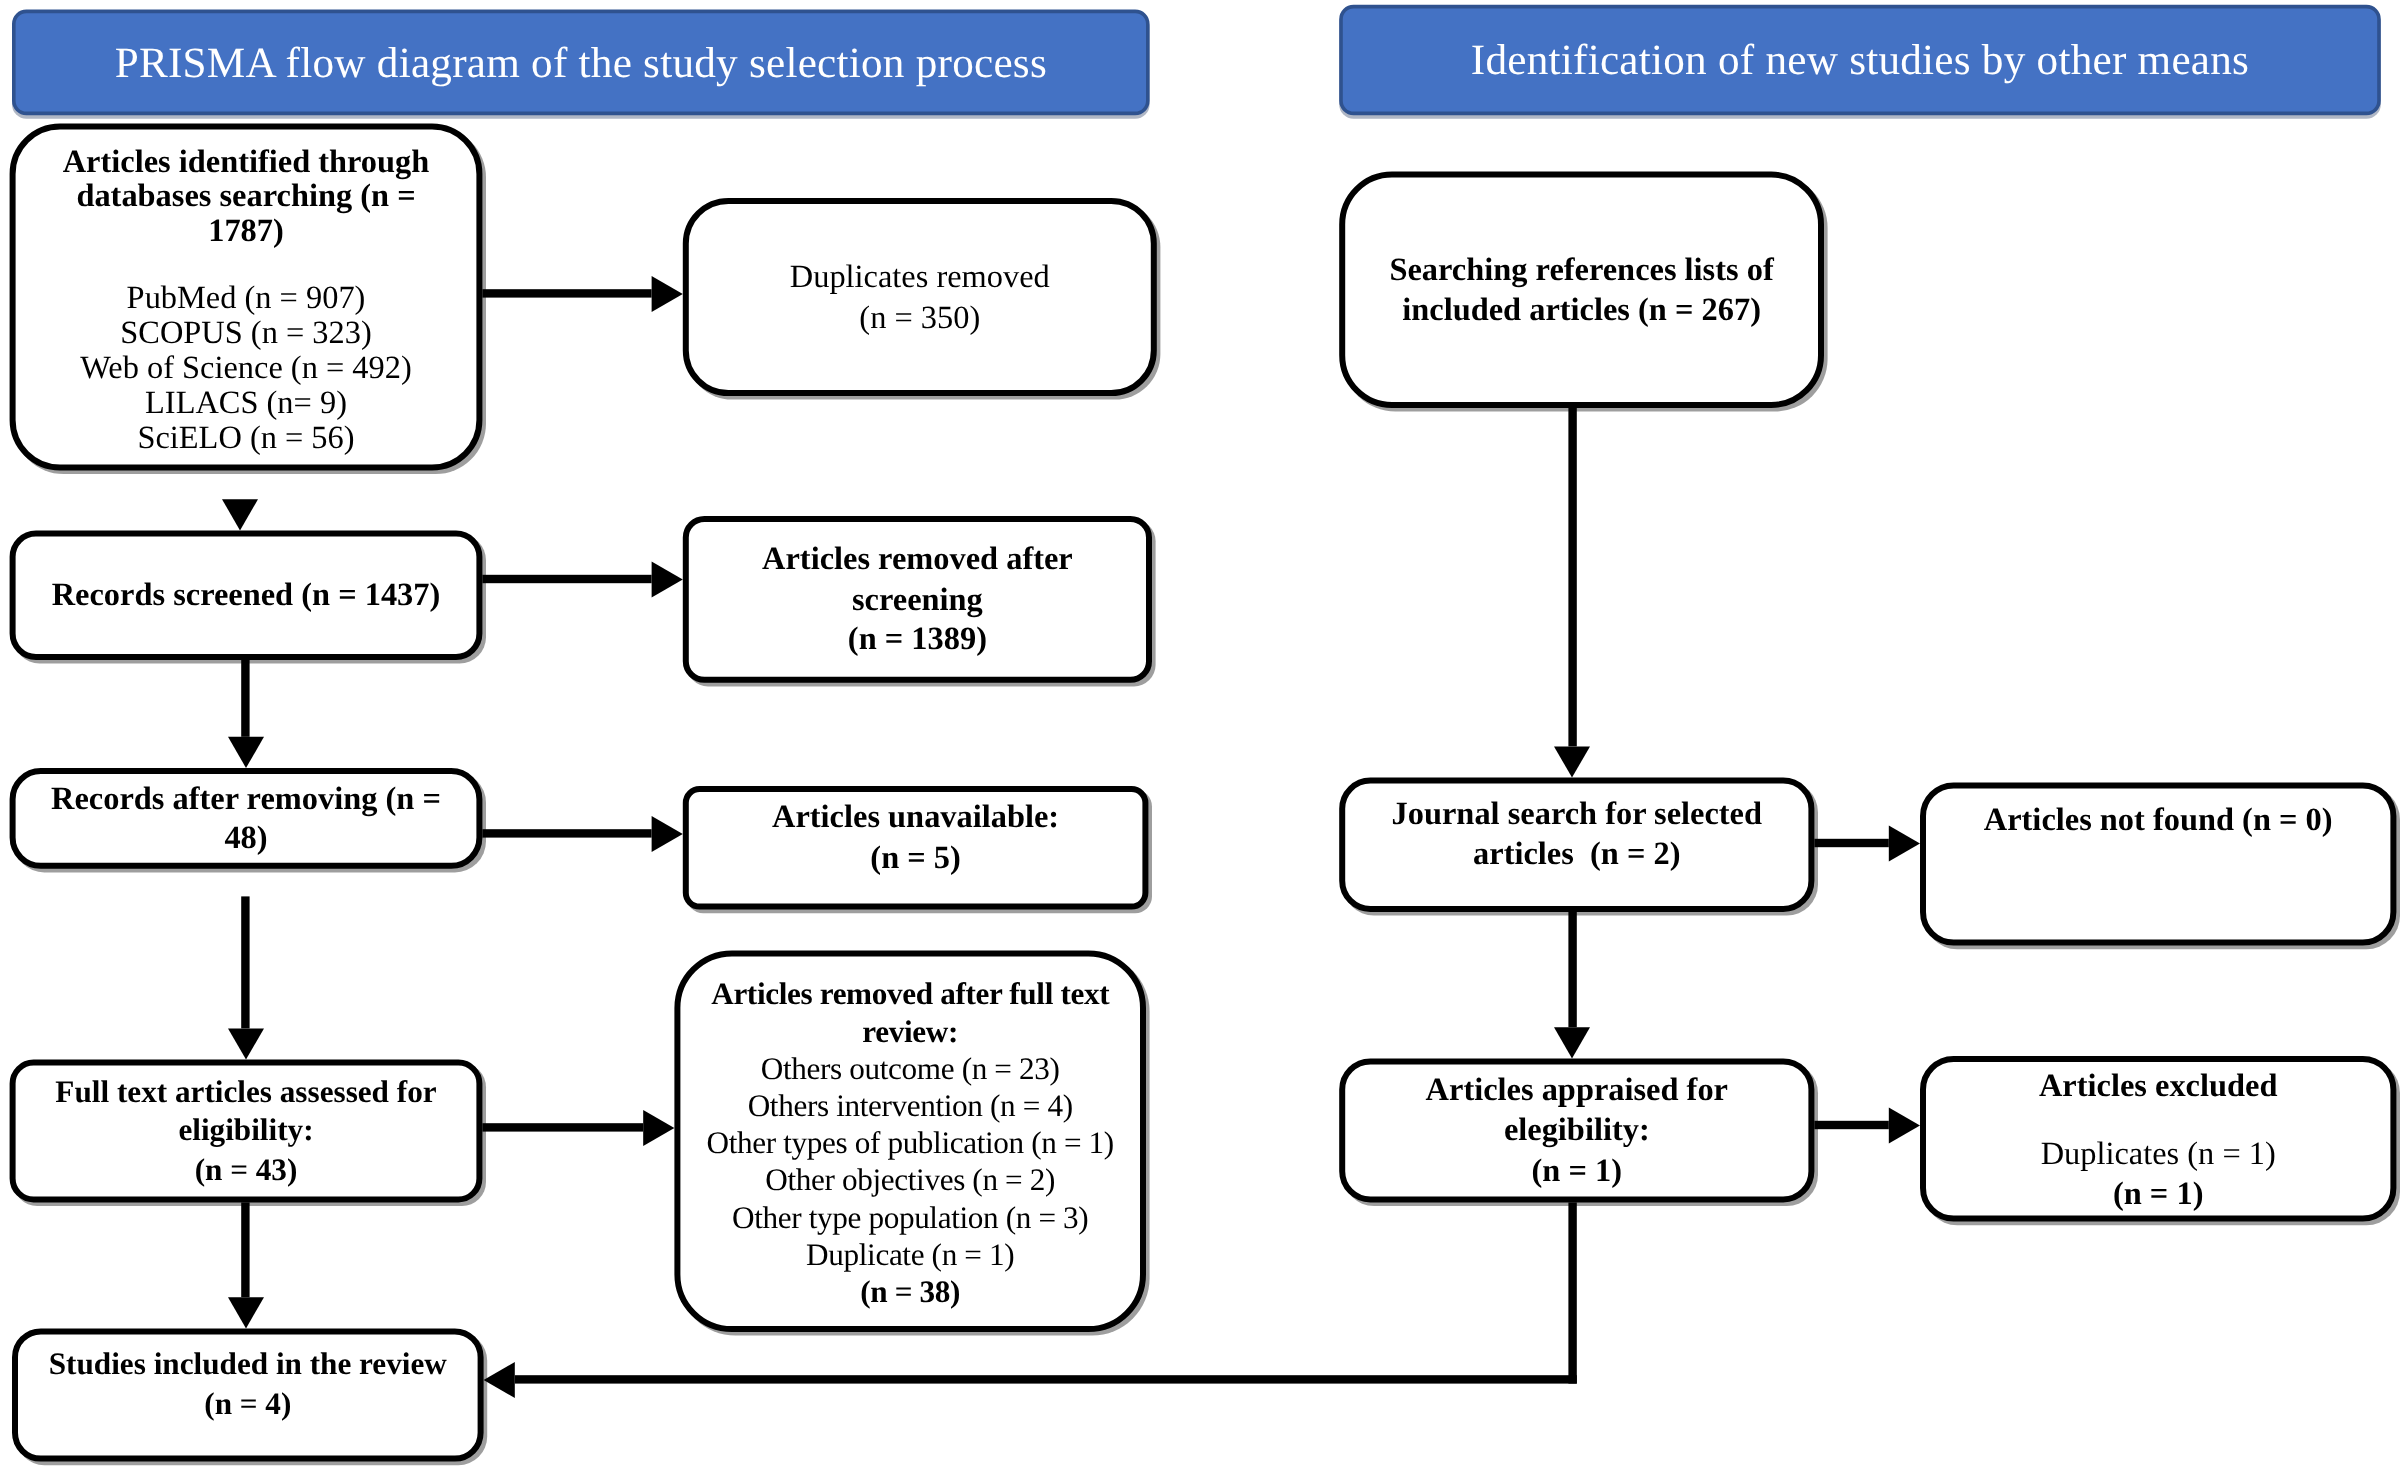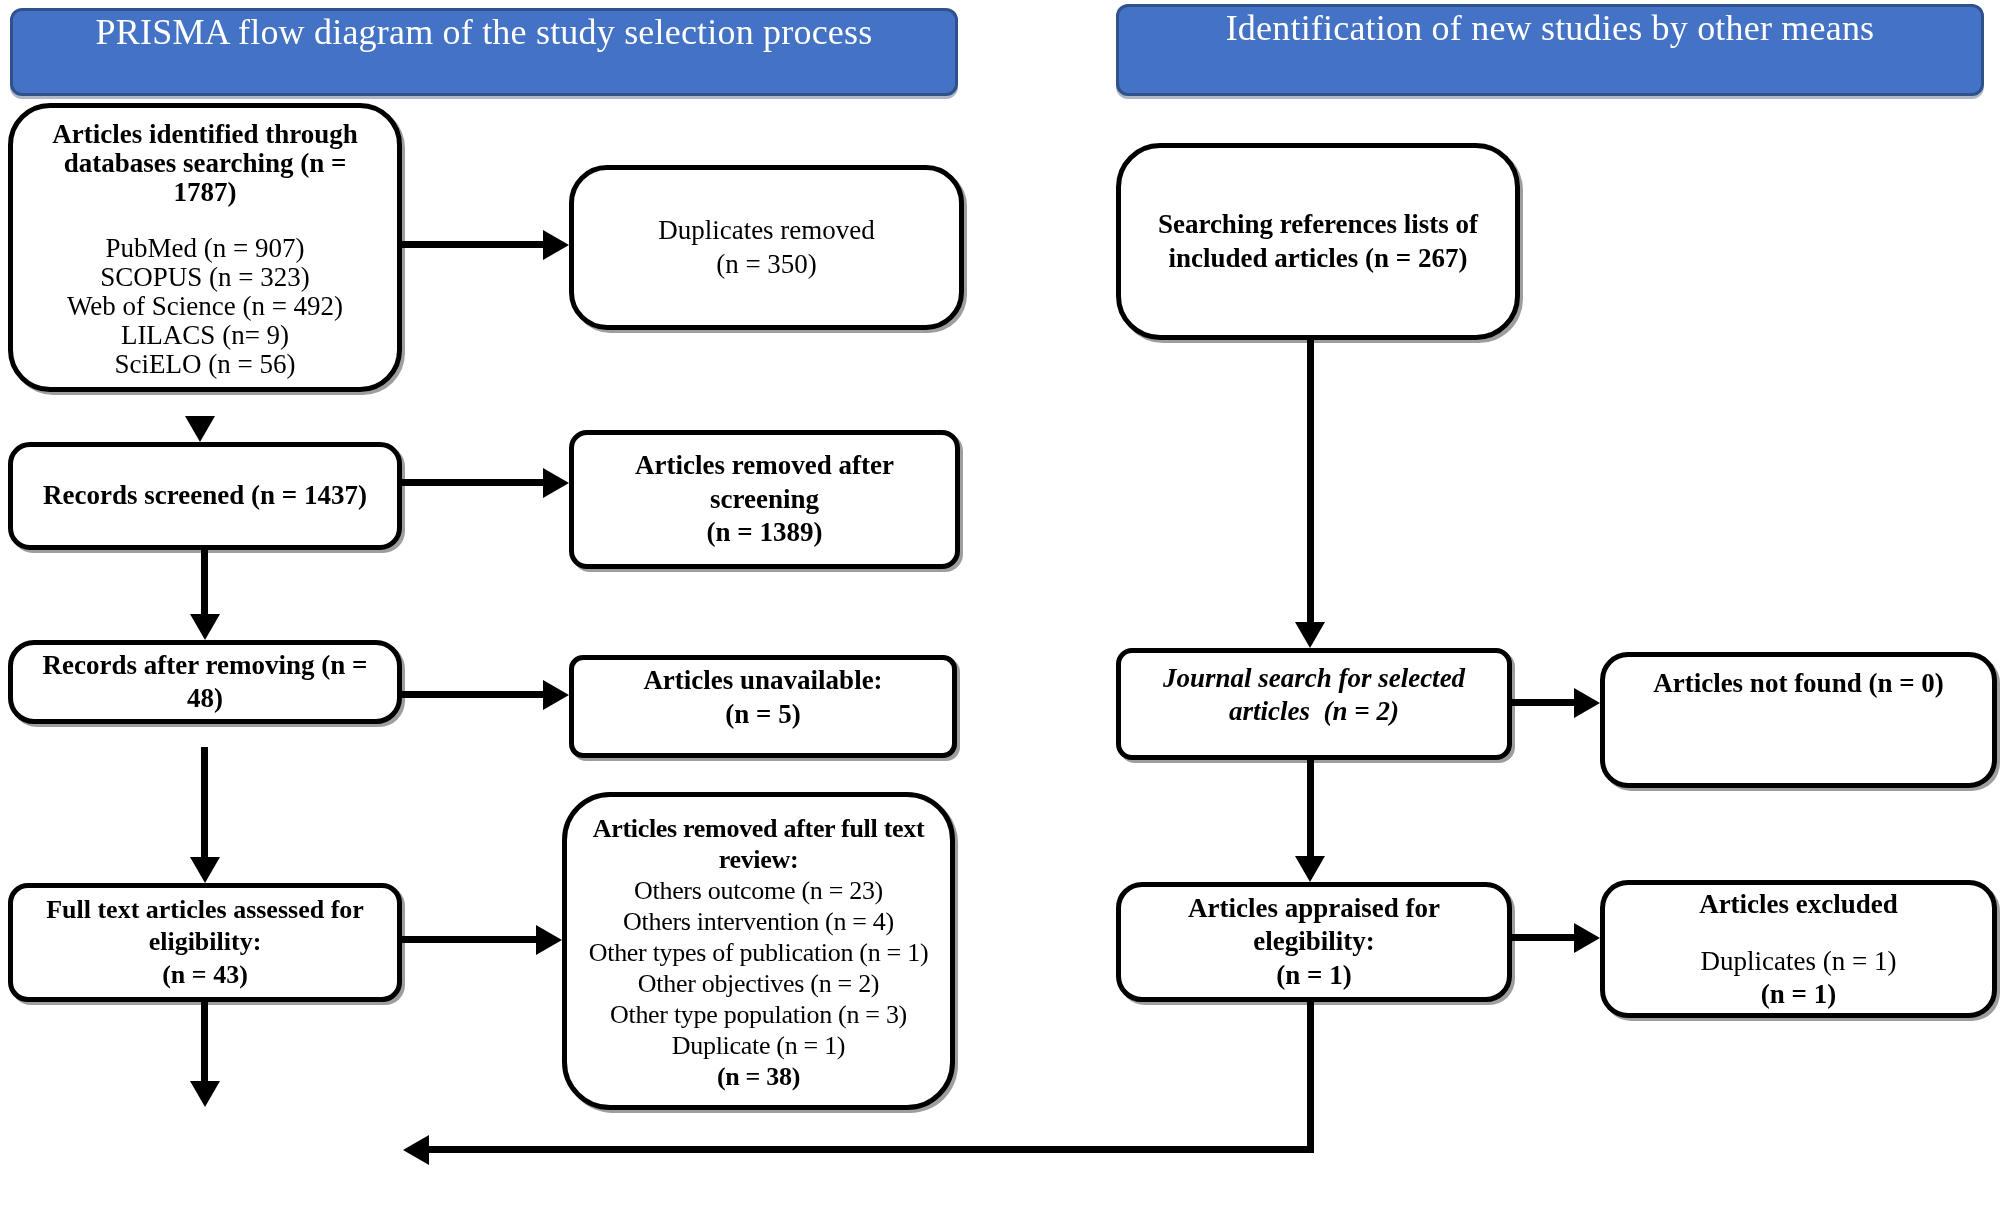--- a/index.html
+++ b/index.html
@@ -2,21 +2,21 @@
 <html><head>
 <meta charset="utf-8">
 <style>
   html,body{margin:0;padding:0;background:#ffffff;}
   .canvas{
     position:relative;width:2000px;height:1222px;background:#ffffff;overflow:hidden;
     font-family:"Liberation Serif","DejaVu Serif",serif;color:#000;
   }
   .hdr{
     position:absolute;background:#4472C4;border:3px solid #2F528F;border-radius:12px;
-    color:#fff;display:flex;justify-content:center;text-align:center;
+    color:#fff;display:flex;align-items:center;justify-content:center;text-align:center;
     font-size:36px;letter-spacing:0.2px;box-sizing:border-box;
     box-shadow:0 3px 0 rgba(30,50,90,0.35);
   }
   .box{
     position:absolute;background:#fff;border:5px solid #000;box-sizing:border-box;
     display:flex;flex-direction:column;align-items:center;justify-content:center;
     text-align:center;box-shadow:3px 3px 0 rgba(40,40,40,0.45);
   }
   .ln{white-space:pre;font-size:27px;line-height:1.24;}
   .b{font-weight:bold;}
@@ -69,20 +69,24 @@
     <div class="ln b">Records after removing (n =</div>
     <div class="ln b">48)</div>
   </div>
 
   <div class="box sm" style="left:8px;top:883px;width:394px;height:119px;border-radius:20px;">
     <div class="ln b">Full text articles assessed for</div>
     <div class="ln b">eligibility:</div>
     <div class="ln b">(n = 43)</div>
   </div>
 
+  <div class="box sm bias-up" style="left:10px;top:1107px;width:393px;height:111px;border-radius:24px;">
+    <div class="ln b">Studies included in the review</div>
+    <div class="ln b">(n = 4)</div>
+  </div>
 
   <div class="box" style="left:569px;top:165px;width:395px;height:165px;border-radius:38px;">
     <div class="ln">Duplicates removed</div>
     <div class="ln">(n = 350)</div>
   </div>
 
   <div class="box" style="left:569px;top:430px;width:391px;height:139px;border-radius:18px;">
     <div class="ln b">Articles removed after</div>
     <div class="ln b">screening</div>
     <div class="ln b">(n = 1389)</div>
@@ -103,21 +107,21 @@
     <div class="ln">Other type population (n = 3)</div>
     <div class="ln">Duplicate (n = 1)</div>
     <div class="ln b">(n = 38)</div>
   </div>
 
   <div class="box" style="left:1116px;top:143px;width:404px;height:197px;border-radius:44px;">
     <div class="ln b">Searching references lists of</div>
     <div class="ln b">included articles (n = 267)</div>
   </div>
 
-  <div class="box bias-up" style="left:1116px;top:648px;width:396px;height:112px;border-radius:16px;font-style:italic;">
+  <div class="box bias-up" style="left:1116px;top:648px;width:396px;height:112px;border-radius:26px;">
     <div class="ln b">Journal search for selected</div>
     <div class="ln b">articles  (n = 2)</div>
   </div>
 
   <div class="box box-k" style="left:1600px;top:652px;width:397px;height:136px;border-radius:28px;">
     <div class="ln b">Articles not found (n = 0)</div>
   </div>
 
   <div class="box" style="left:1116px;top:882px;width:396px;height:120px;border-radius:26px;">
     <div class="ln b">Articles appraised for</div>

